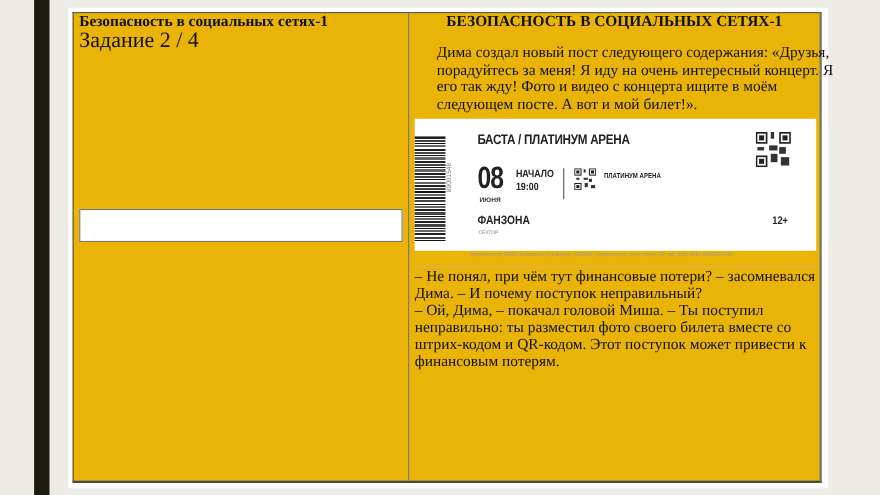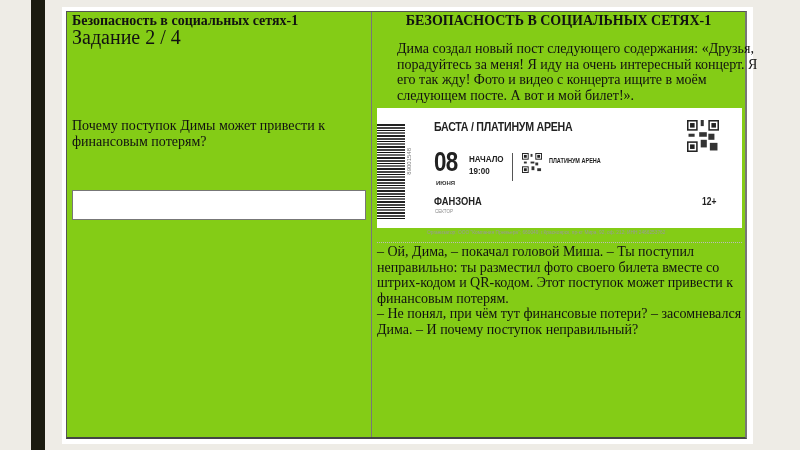--- a/index.html
+++ b/index.html
@@ -7,21 +7,21 @@
       width:800px; height:450px; overflow:hidden; position:relative;
       background:#eeece6;
       font-family:"Liberation Serif", serif;
       color:#111;
     }
     .side-bar { position:absolute; left:31px; top:0; width:14px; height:450px; background:#1b1b10; }
     .slide { position:absolute; left:62px; top:7px; width:691px; height:437px; background:#fff; }
     .doc-table {
       position:absolute; left:66px; top:11px; width:681px; height:428px;
       border:1px solid #555; border-bottom:2px solid #444; border-right:2px solid #777;
-      box-sizing:border-box; background:#84cc16;
+      box-sizing:border-box; background:#eab308;
     }
     .col-left { position:absolute; left:0; top:0; width:305px; height:100%; border-right:1px solid #777; box-sizing:border-box; }
     .col-right { position:absolute; left:305px; top:0; right:0; height:100%; }
     .task-title { position:absolute; left:5px; top:1px; font-weight:bold; font-size:14px; line-height:16px; }
     .task-num { position:absolute; left:5px; top:17px; font-size:20px; line-height:16px; }
     .instr {
       position:absolute; left:5px; top:46px; width:293px; font-style:italic; font-size:14px; line-height:15.5px;
       text-align:justify; text-align-last:left;
     }
     .question { position:absolute; left:5px; top:106px; width:293px; font-size:14px; line-height:15.5px; }
@@ -58,21 +58,20 @@
 </head>
 <body>
 
 <div class="side-bar"></div>
 <div class="slide"></div>
 
 <div class="doc-table">
   <div class="col-left">
     <div class="task-title">Безопасность в социальных сетях-1</div>
     <div class="task-num">Задание 2 / 4</div>
-    <div class="question">Почему поступок Димы может привести к финансовым потерям?</div>
     <input class="answer-box" type="text" value="" style="">
   </div>
 
   <div class="col-right">
     <div class="r-title">БЕЗОПАСНОСТЬ В СОЦИАЛЬНЫХ СЕТЯХ-1</div>
     <div class="r-intro">Дима создал новый пост следующего содержания: «Друзья, порадуйтесь за меня! Я иду на очень интересный концерт. Я его так жду! Фото и видео с концерта ищите в моём следующем посте. А вот и мой билет!».</div>
     <div class="dotline" style="top:101px;"></div>
 
     <div class="ticket">
       <div class="barcode"></div>
@@ -119,17 +118,17 @@
           <rect x="9" y="13" width="4" height="5" fill="#333"></rect>
           <rect x="15" y="15" width="5" height="5" fill="#333"></rect>
           <rect x="1" y="9" width="4" height="2" fill="#333"></rect>
       </svg>
       <div class="t-sans t-age">12+</div>
       <div class="t-org">Организатор: ООО "Компания Премьера"; 660049, г.Красноярск, пр-кт Мира, 92, оф. 212; ИНН 2466253762</div>
     </div>
 
     <div class="dotline" style="top:230px;"></div>
     <div class="r-dialog">
+      <p>– Не понял, при чём тут финансовые потери? – засомневался Дима. – И почему поступок неправильный?</p>
       <p>– Ой, Дима, – покачал головой Миша. – Ты поступил неправильно: ты разместил фото своего билета вместе со штрих-кодом и QR-кодом. Этот поступок может привести к финансовым потерям.</p>
-      <p>– Не понял, при чём тут финансовые потери? – засомневался Дима. – И почему поступок неправильный?</p>
     </div>
   </div>
 </div>
 
 </body></html>

